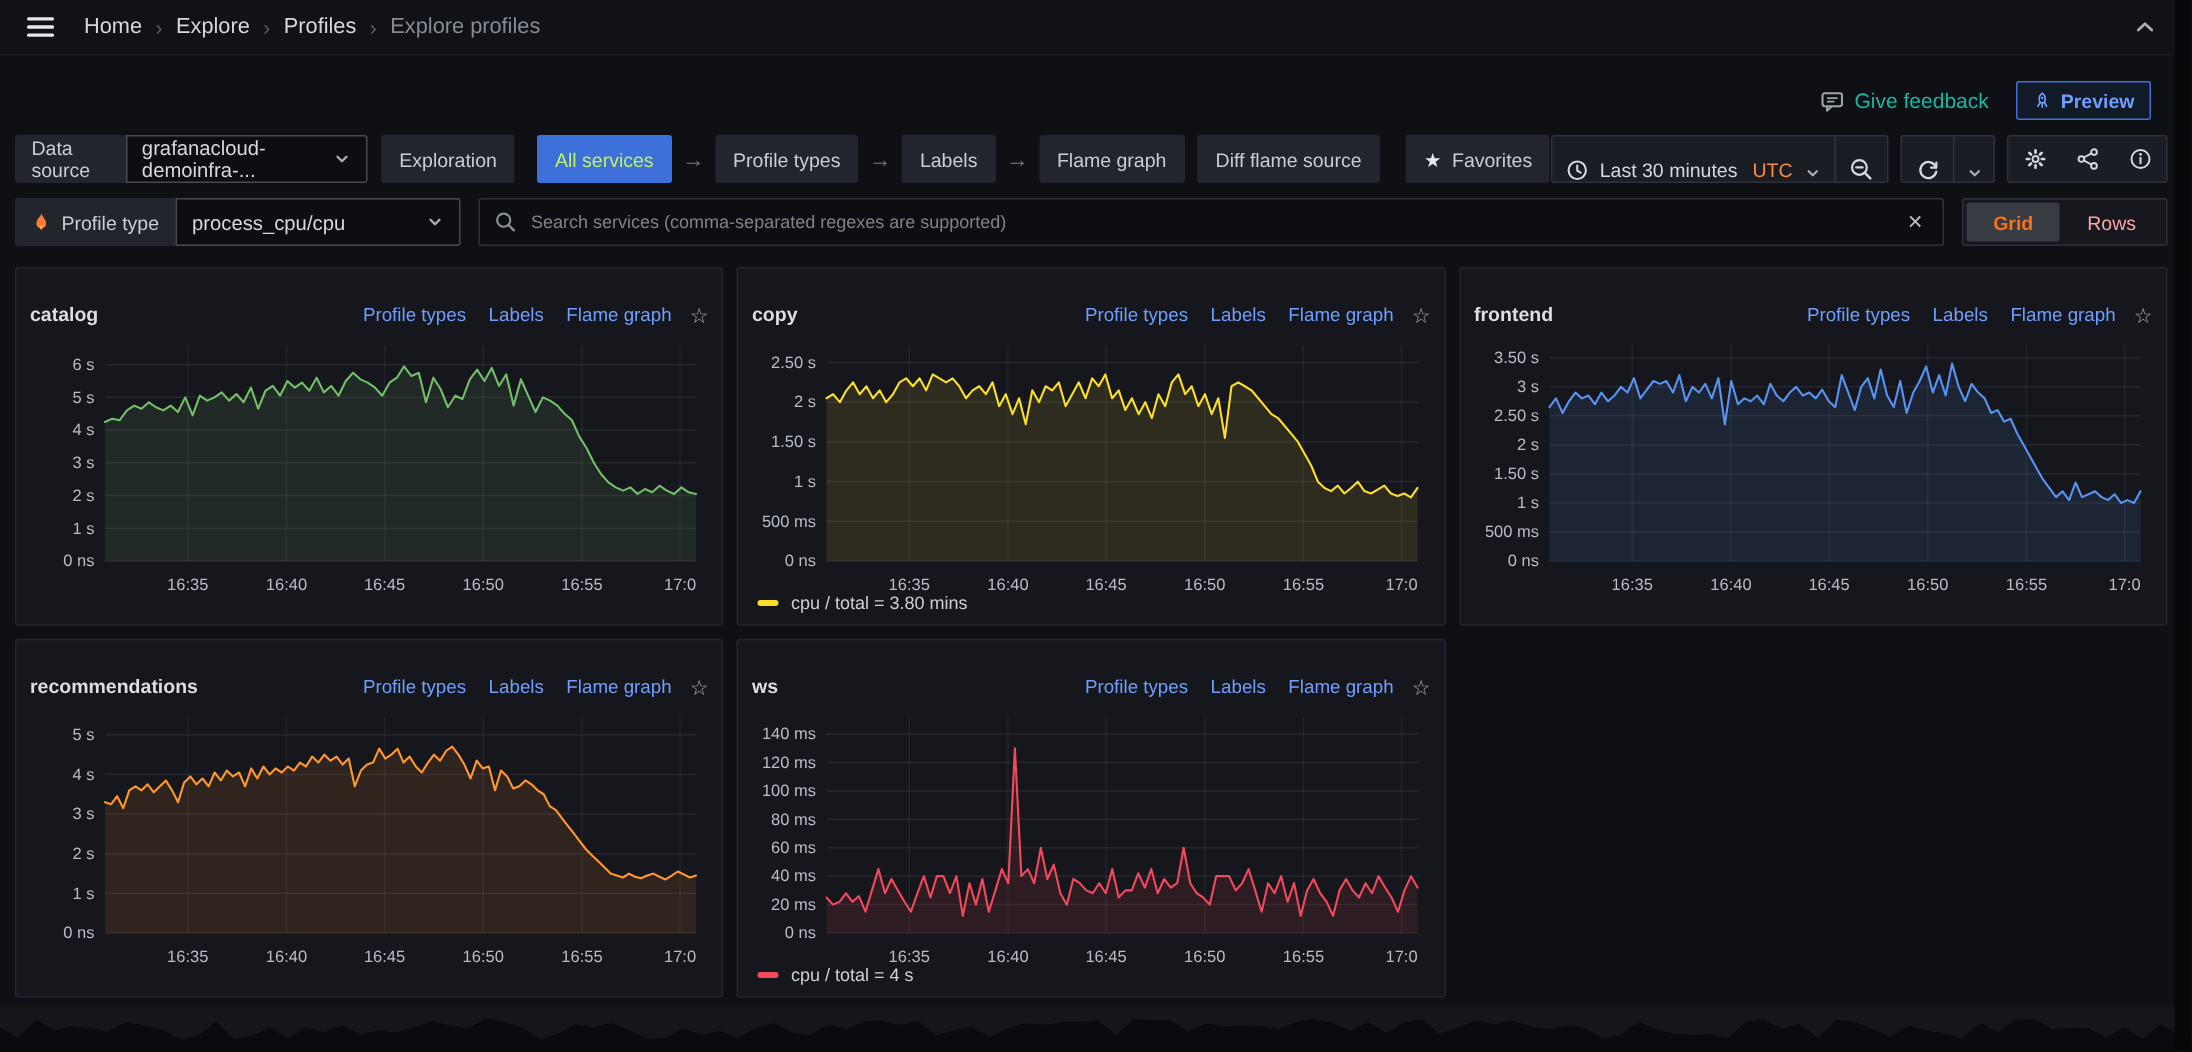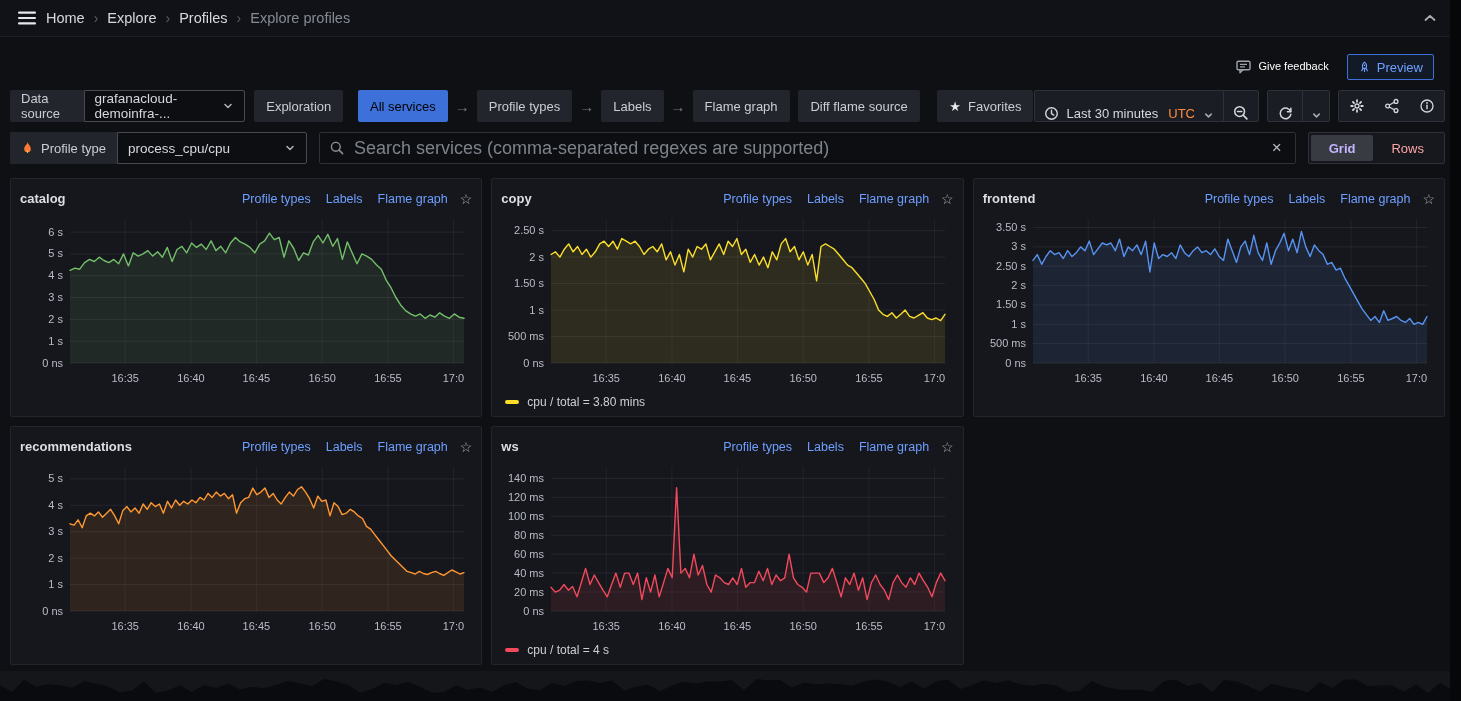--- a/index.html
+++ b/index.html
@@ -3,43 +3,43 @@
 <meta charset="utf-8">
 <style>
   * { box-sizing: border-box; }
   html,body { margin:0; padding:0; }
   body {
     width:1461px; height:701px; overflow:hidden; position:relative;
     background:#0F1014; color:#C9CDD4;
     font-family:"Liberation Sans", sans-serif; font-size:13px;
   }
   
-  .topbar { height:37px; display:flex; align-items:center; 
+  .topbar { height:37px; display:flex; align-items:center; gap:10px;
     padding:0 24px 0 14px; background:#111218; border-bottom:1px solid rgba(255,255,255,0.05); }
   .hamburger { width:26px; height:26px; display:flex; align-items:center; justify-content:center; cursor:pointer; }
   .breadcrumb { display:flex; align-items:center; gap:9px; margin-left:6px; }
   .crumb { font-size:14.5px; font-weight:500; color:#D5D8DE; cursor:pointer; }
   .crumb.current { color:#868B93; cursor:default; }
   .crumb-sep { color:#5A5E66; font-size:14px; }
   .topbar-caret { margin-left:auto; display:flex; align-items:center; cursor:pointer; }
 
   
   .feedback-row { display:flex; justify-content:flex-end; align-items:center; gap:18px;
     margin:17px 27px 10px 10px; height:26px; }
-  .give-feedback { display:flex; align-items:flex-start; gap:7px; color:#ffffff; font-size:11px; cursor:pointer; }
+  .give-feedback { display:flex; align-items:flex-end; gap:7px; color:#14b8a6; font-size:14px; cursor:pointer; }
   .preview-btn { display:flex; align-items:center; gap:6px; height:26px; padding:0 10px;
-    border:1px solid #3D71D9; border-radius:2px; color:#6E9FFF; font-size:13px; font-weight:400;
+    border:1px solid #3D71D9; border-radius:2px; color:#6E9FFF; font-size:13px; font-weight:700;
     background:rgba(61,113,217,0.10); cursor:pointer; }
 
   
   .toolbar1 { display:flex; align-items:center; margin:0 16px 10px 10px; }
   .btn { height:32px; display:inline-flex; align-items:center; gap:7px; padding:4px 12px;
     background:#22252B; border-radius:2px; font-size:13px; font-weight:500; color:#C9CDD4;
     white-space:nowrap; cursor:pointer; }
-  .btn.primary { background:#3D71D9; color:#000000; }
+  .btn.primary { background:#3D71D9; color:#bef264; }
   .label-box { height:32px; display:inline-flex; align-items:center; gap:7px; padding:0 11px;
     background:#22252B; border-radius:2px 0 0 2px; font-size:13px; font-weight:500; color:#C9CDD4; }
   .select { height:32px; display:inline-flex; align-items:center; justify-content:space-between;
     border:1px solid #464B53; background:#0C0E12; padding:0 10px; border-radius:0 2px 2px 0;
     font-size:13.5px; color:#D5D8DE; cursor:pointer; }
   .step-arrow { margin:0 7px; color:#767B83; font-size:15px; }
   .gap12 { width:12px; } .gap20 { width:20px; } .gap24 { width:24px; }
   .tb-right { margin-left:auto; display:flex; align-items:center; gap:8px; }
   .btn-group { display:flex; }
   .tool-btn { height:32px; min-width:36px; display:flex; align-items:flex-end; justify-content:center;
@@ -47,33 +47,33 @@
     color:#D5D8DE; font-size:13px; font-weight:500; white-space:nowrap; }
   .btn-group .tool-btn + .tool-btn { margin-left:-1px; }
   .tz { color:#FF8A3C; font-weight:400; margin-left:2px; }
   .icon-strip { display:flex; height:32px; border:1px solid #2D3139; background:#1A1D23; border-radius:2px; }
   .icon-strip .strip-btn { width:35px; display:flex; align-items:center; justify-content:center; cursor:pointer; }
 
   .toolbar2 { display:flex; align-items:center; margin:0 16px 14px 10px; }
   .search-box { flex:1; height:32px; margin:0 12px; display:flex; align-items:center; gap:8px;
     border:1px solid #2D3139; background:#0C0E12; border-radius:2px; padding:0 10px; }
   .search-box input { flex:1; background:transparent; border:none; outline:none; color:#D5D8DE;
-    font-size:18px; font-family:"Liberation Sans", sans-serif; }
+    font-size:12px; font-family:"Liberation Sans", sans-serif; }
   .search-box input::placeholder { color:#7E838B; }
   .clear-x { color:#B9BEC6; font-size:17px; cursor:pointer; padding:0 3px; }
   .view-toggle { display:flex; align-items:center; height:32px; border:1px solid #2D3139;
     background:#16181D; border-radius:2px; padding:2px; }
   .view-toggle .vt { height:26px; display:flex; align-items:center; padding:0 18px; border-radius:2px;
     font-size:13px; color:#fca5a5; cursor:pointer; }
-  .view-toggle .vt.active { background:#383B42; color:#c4b5fd; font-weight:600; }
+  .view-toggle .vt.active { background:#383B42; color:#f97316; font-weight:600; }
 
   
   .grid { display:grid; grid-template-columns:repeat(3,1fr); gap:9px; margin:0 16px 0 10px; }
   .panel { background:#16171D; border:1px solid #23252C; border-radius:2px; height:239px;
-    padding:7px 9px 3px; display:flex; flex-direction:column; }
+    padding:18px 9px 3px; display:flex; flex-direction:column; }
   .panel-header { display:flex; align-items:center; height:25px; flex:none; }
   .panel-title { font-size:13px; font-weight:700; color:#DCDEE3; }
   .panel-links { margin-left:auto; display:flex; align-items:center; gap:15px; }
   .panel-link { color:#6E9FFF; font-size:12.5px; font-weight:500; cursor:pointer; }
   .panel-star { color:#A9AEB6; font-size:14px; margin-left:12px; cursor:pointer; line-height:1; }
   .chart-host { flex:1; min-height:0; cursor:crosshair; }
   .chart-host svg { display:block; }
   .legend { display:flex; align-items:center; gap:8px; height:22px; flex:none; padding-left:4px;
     font-size:12px; color:#CCD0D6; cursor:pointer; }
   .legend-dash { width:14px; height:4px; border-radius:2px; }

